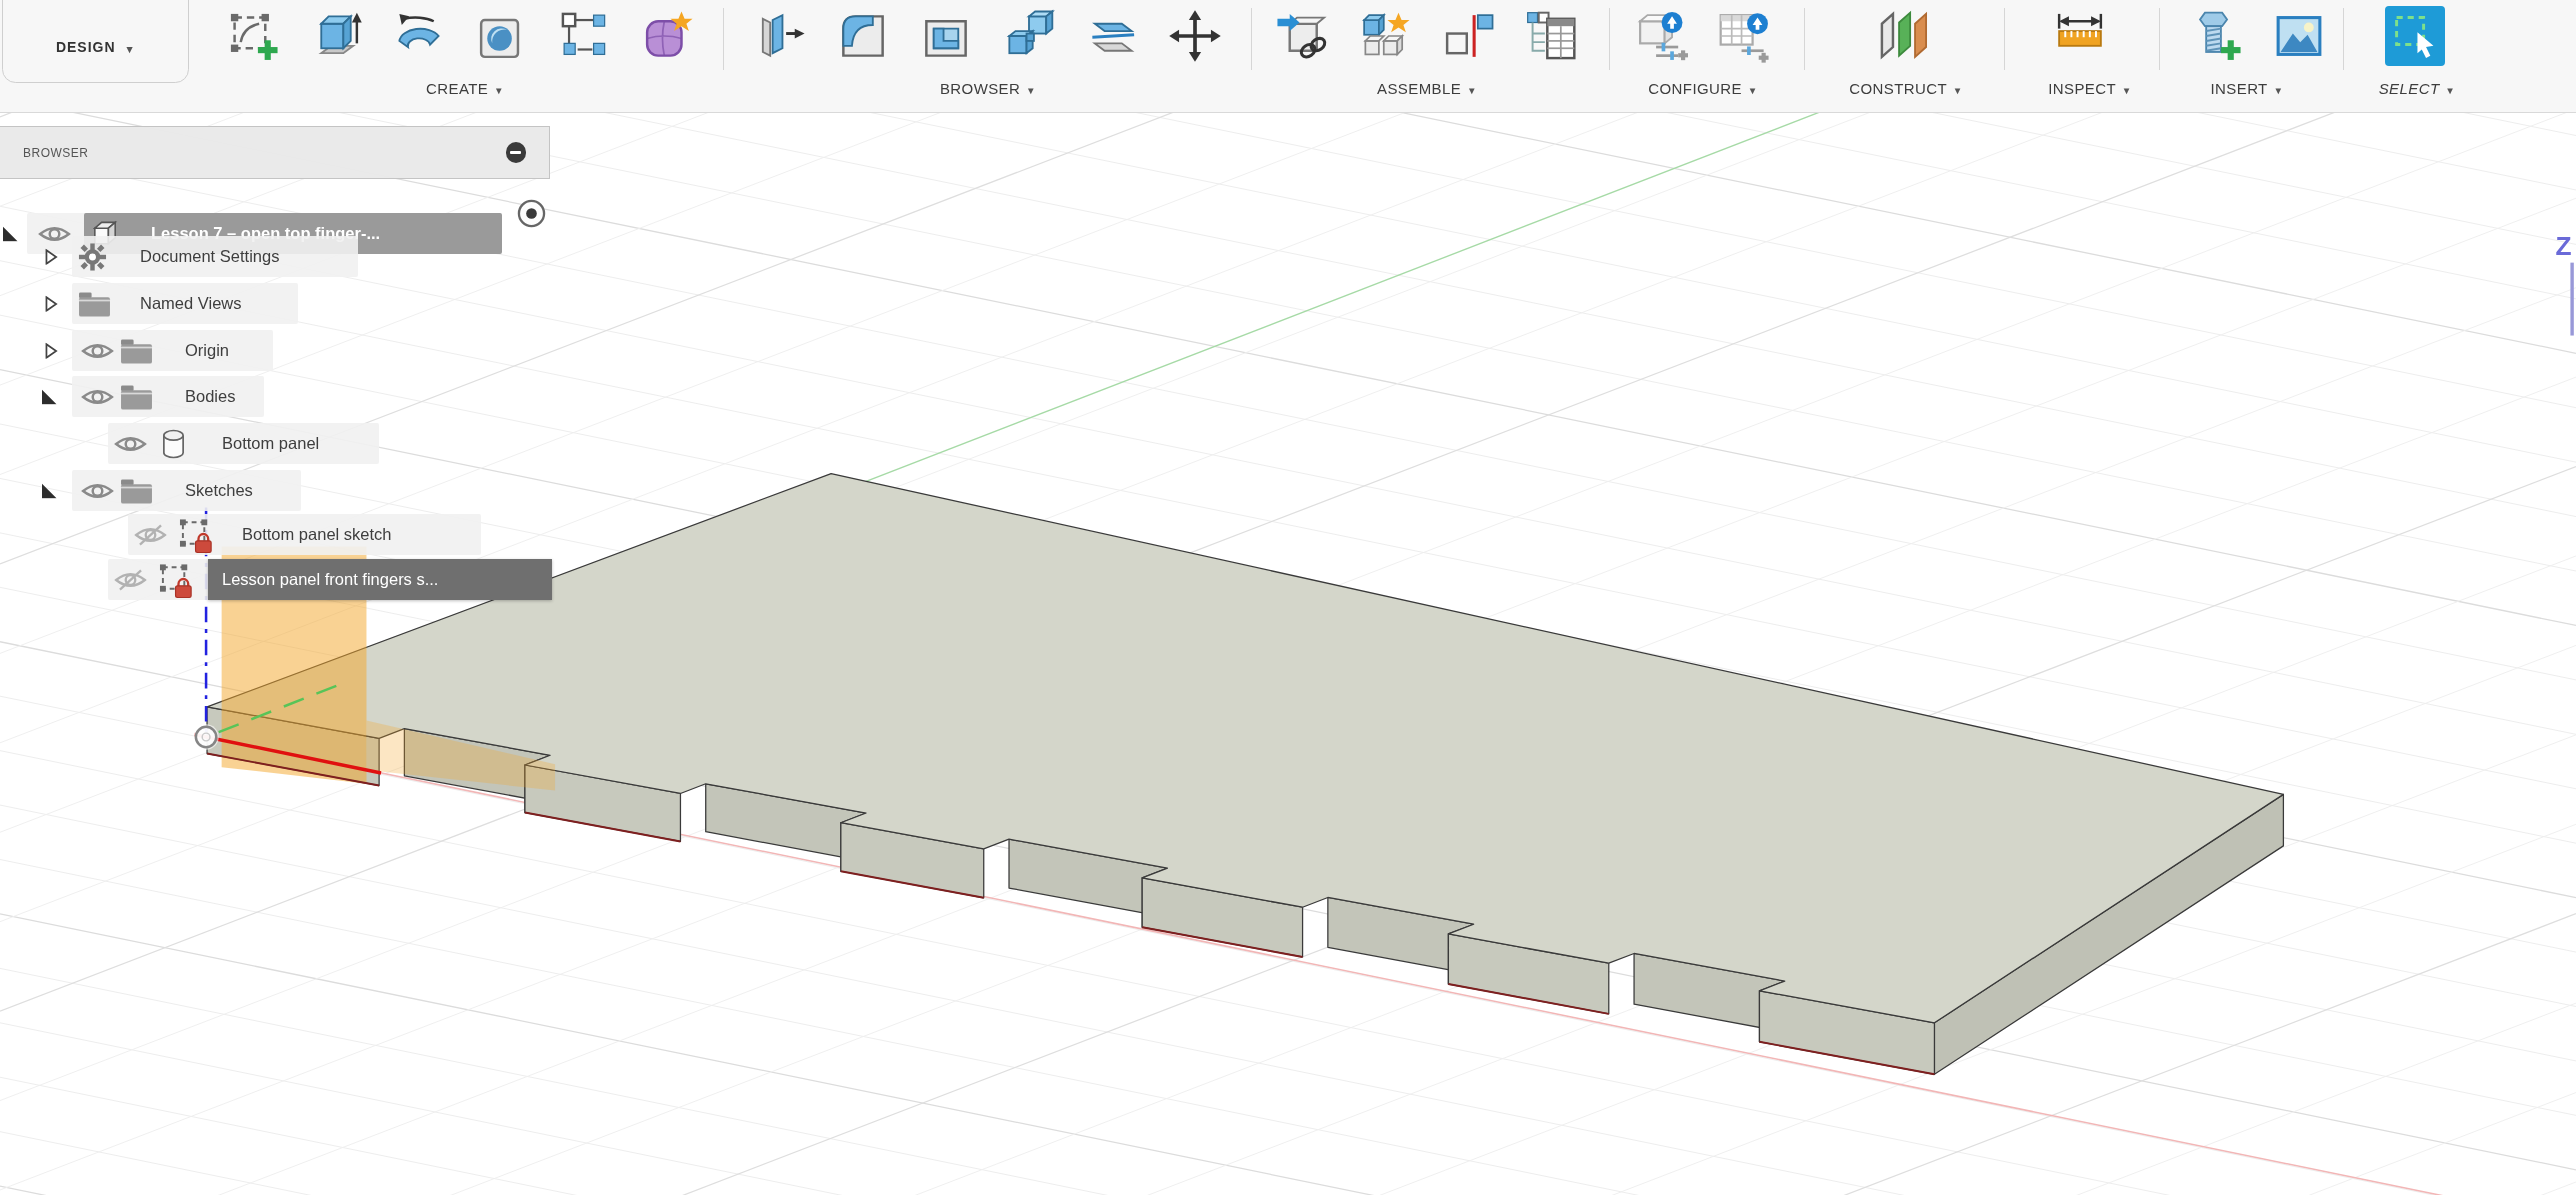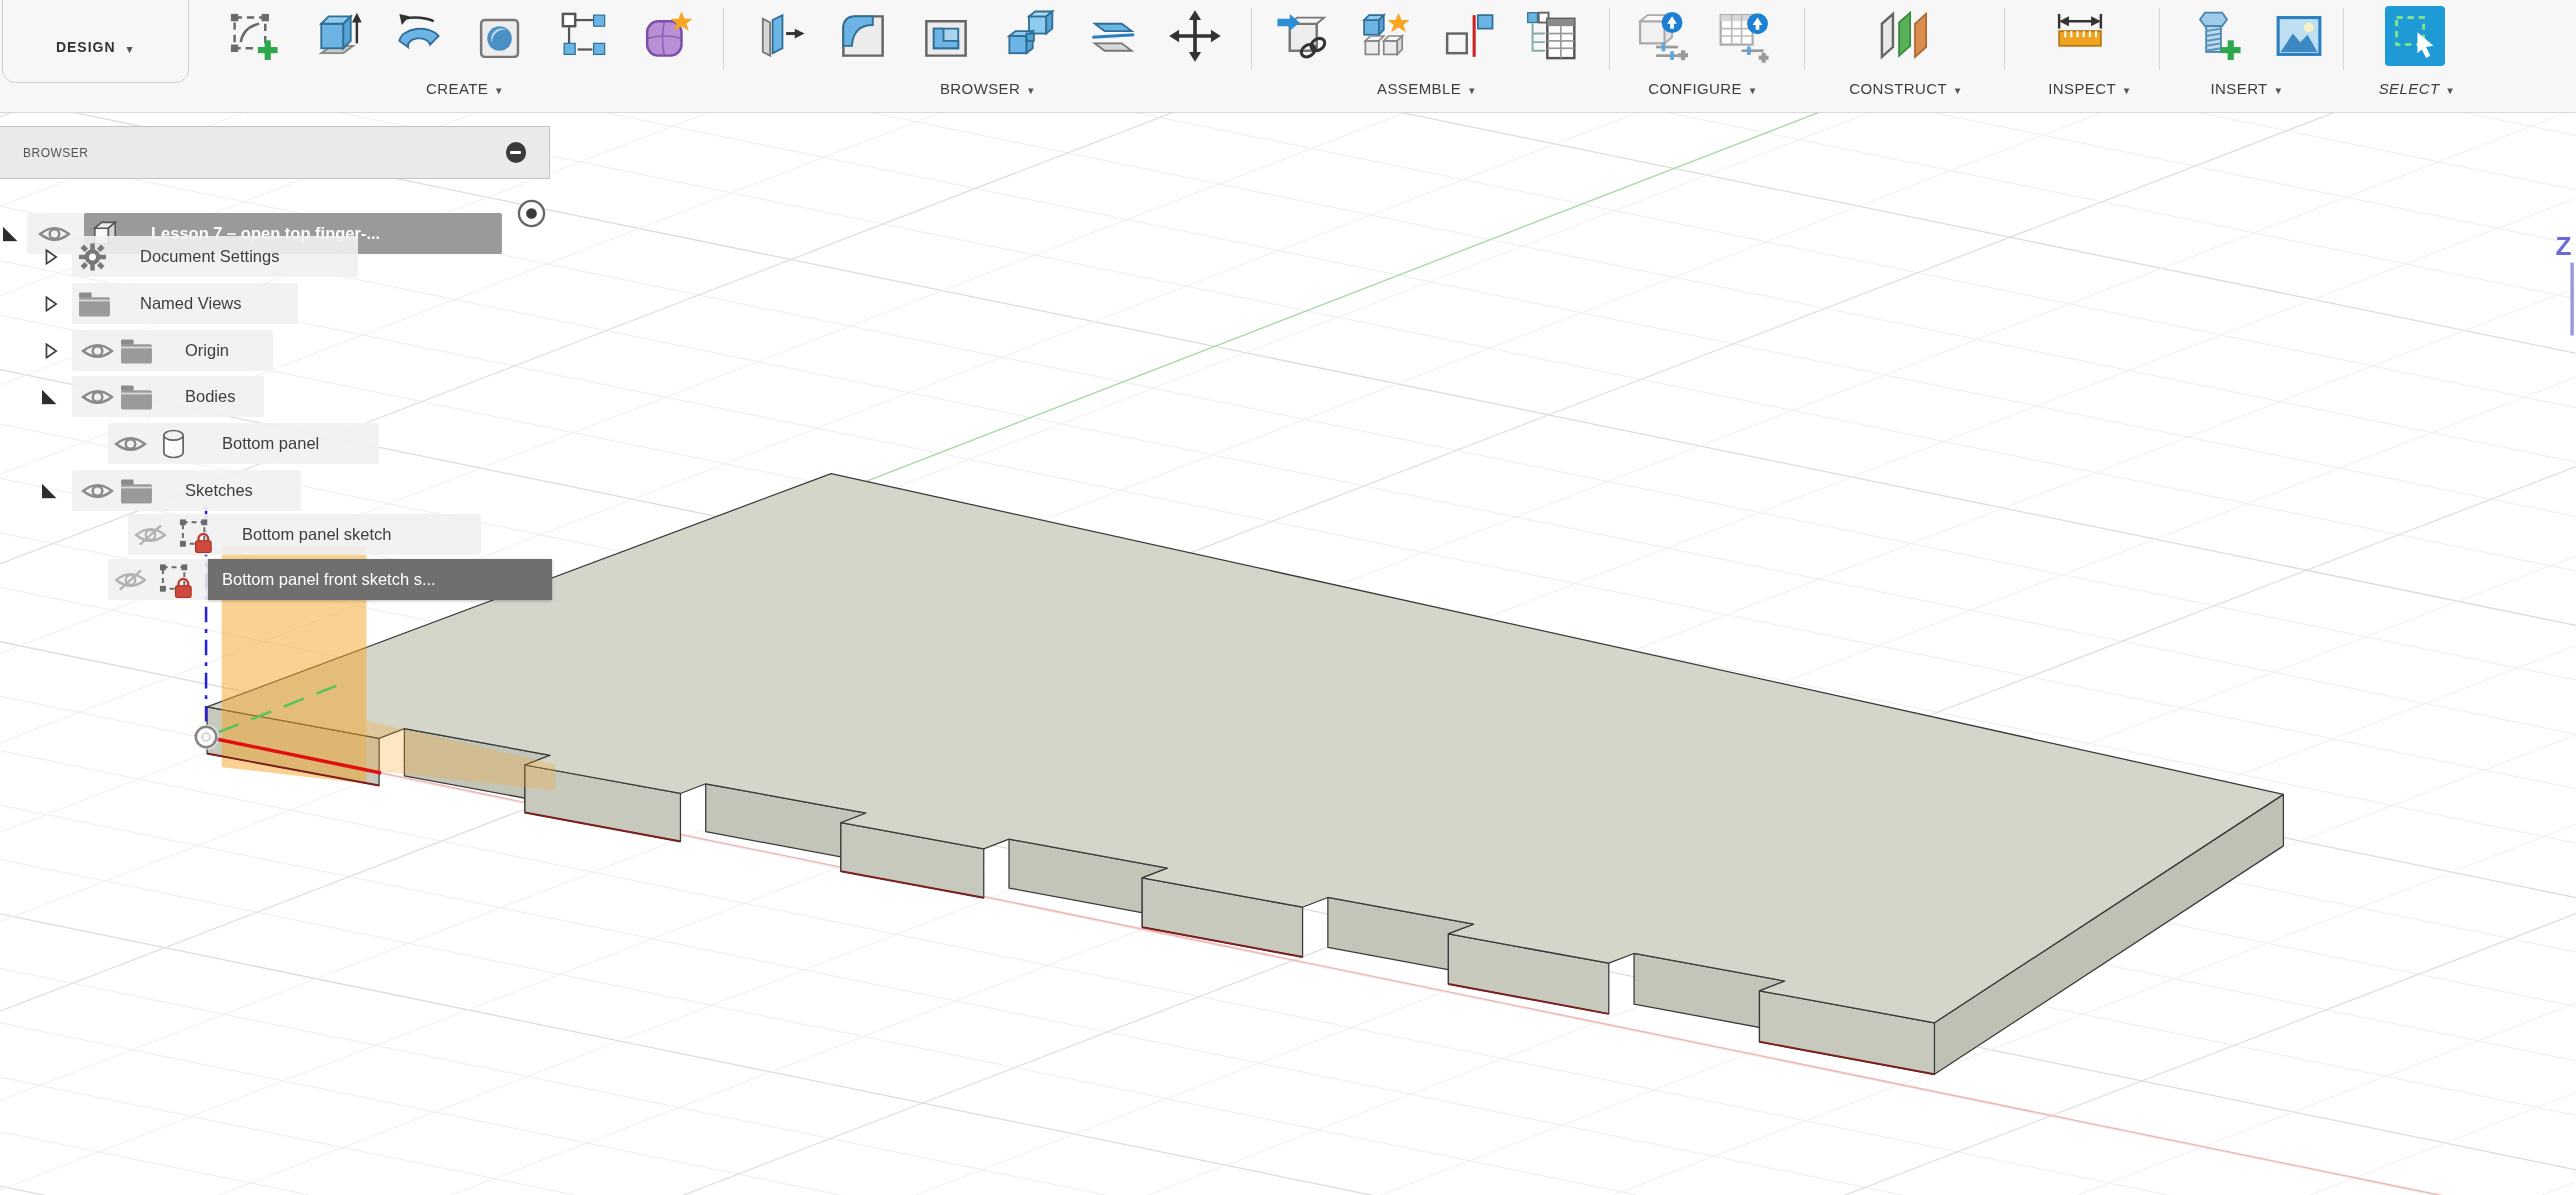--- a/index.html
+++ b/index.html
@@ -366,21 +366,21 @@
               <rect x="2" y="3" width="6" height="6"></rect>
               <rect x="24" y="3" width="6" height="6"></rect>
               <rect x="2" y="25" width="6" height="6"></rect>
             </g>
             <g>
               <path d="M21 26 L21 23 A5 5 0 0 1 31 23 L31 26" fill="none" stroke="#c0392b" stroke-width="2.4"></path>
               <rect x="18" y="25" width="16" height="12" rx="2" fill="#cd4a3c" stroke="#a93226" stroke-width="1.2"></rect>
             </g>
           </svg>
         </span>
-        <span class="lbl hov" style="left:222px">Bottom panel front sketch s...</span>
+        <span class="lbl hov" style="left:222px">Lesson panel front fingers s...</span>
       </div>
     </div>
 
 <div class="toolbar" id="toolbar">
       <div class="design-tab">
         <span class="wslabel">DESIGN</span>
         <span class="caret">▼</span>
       </div>
       <div class="tb-group" style="left: 223px;">
         <div class="tb-icon">

